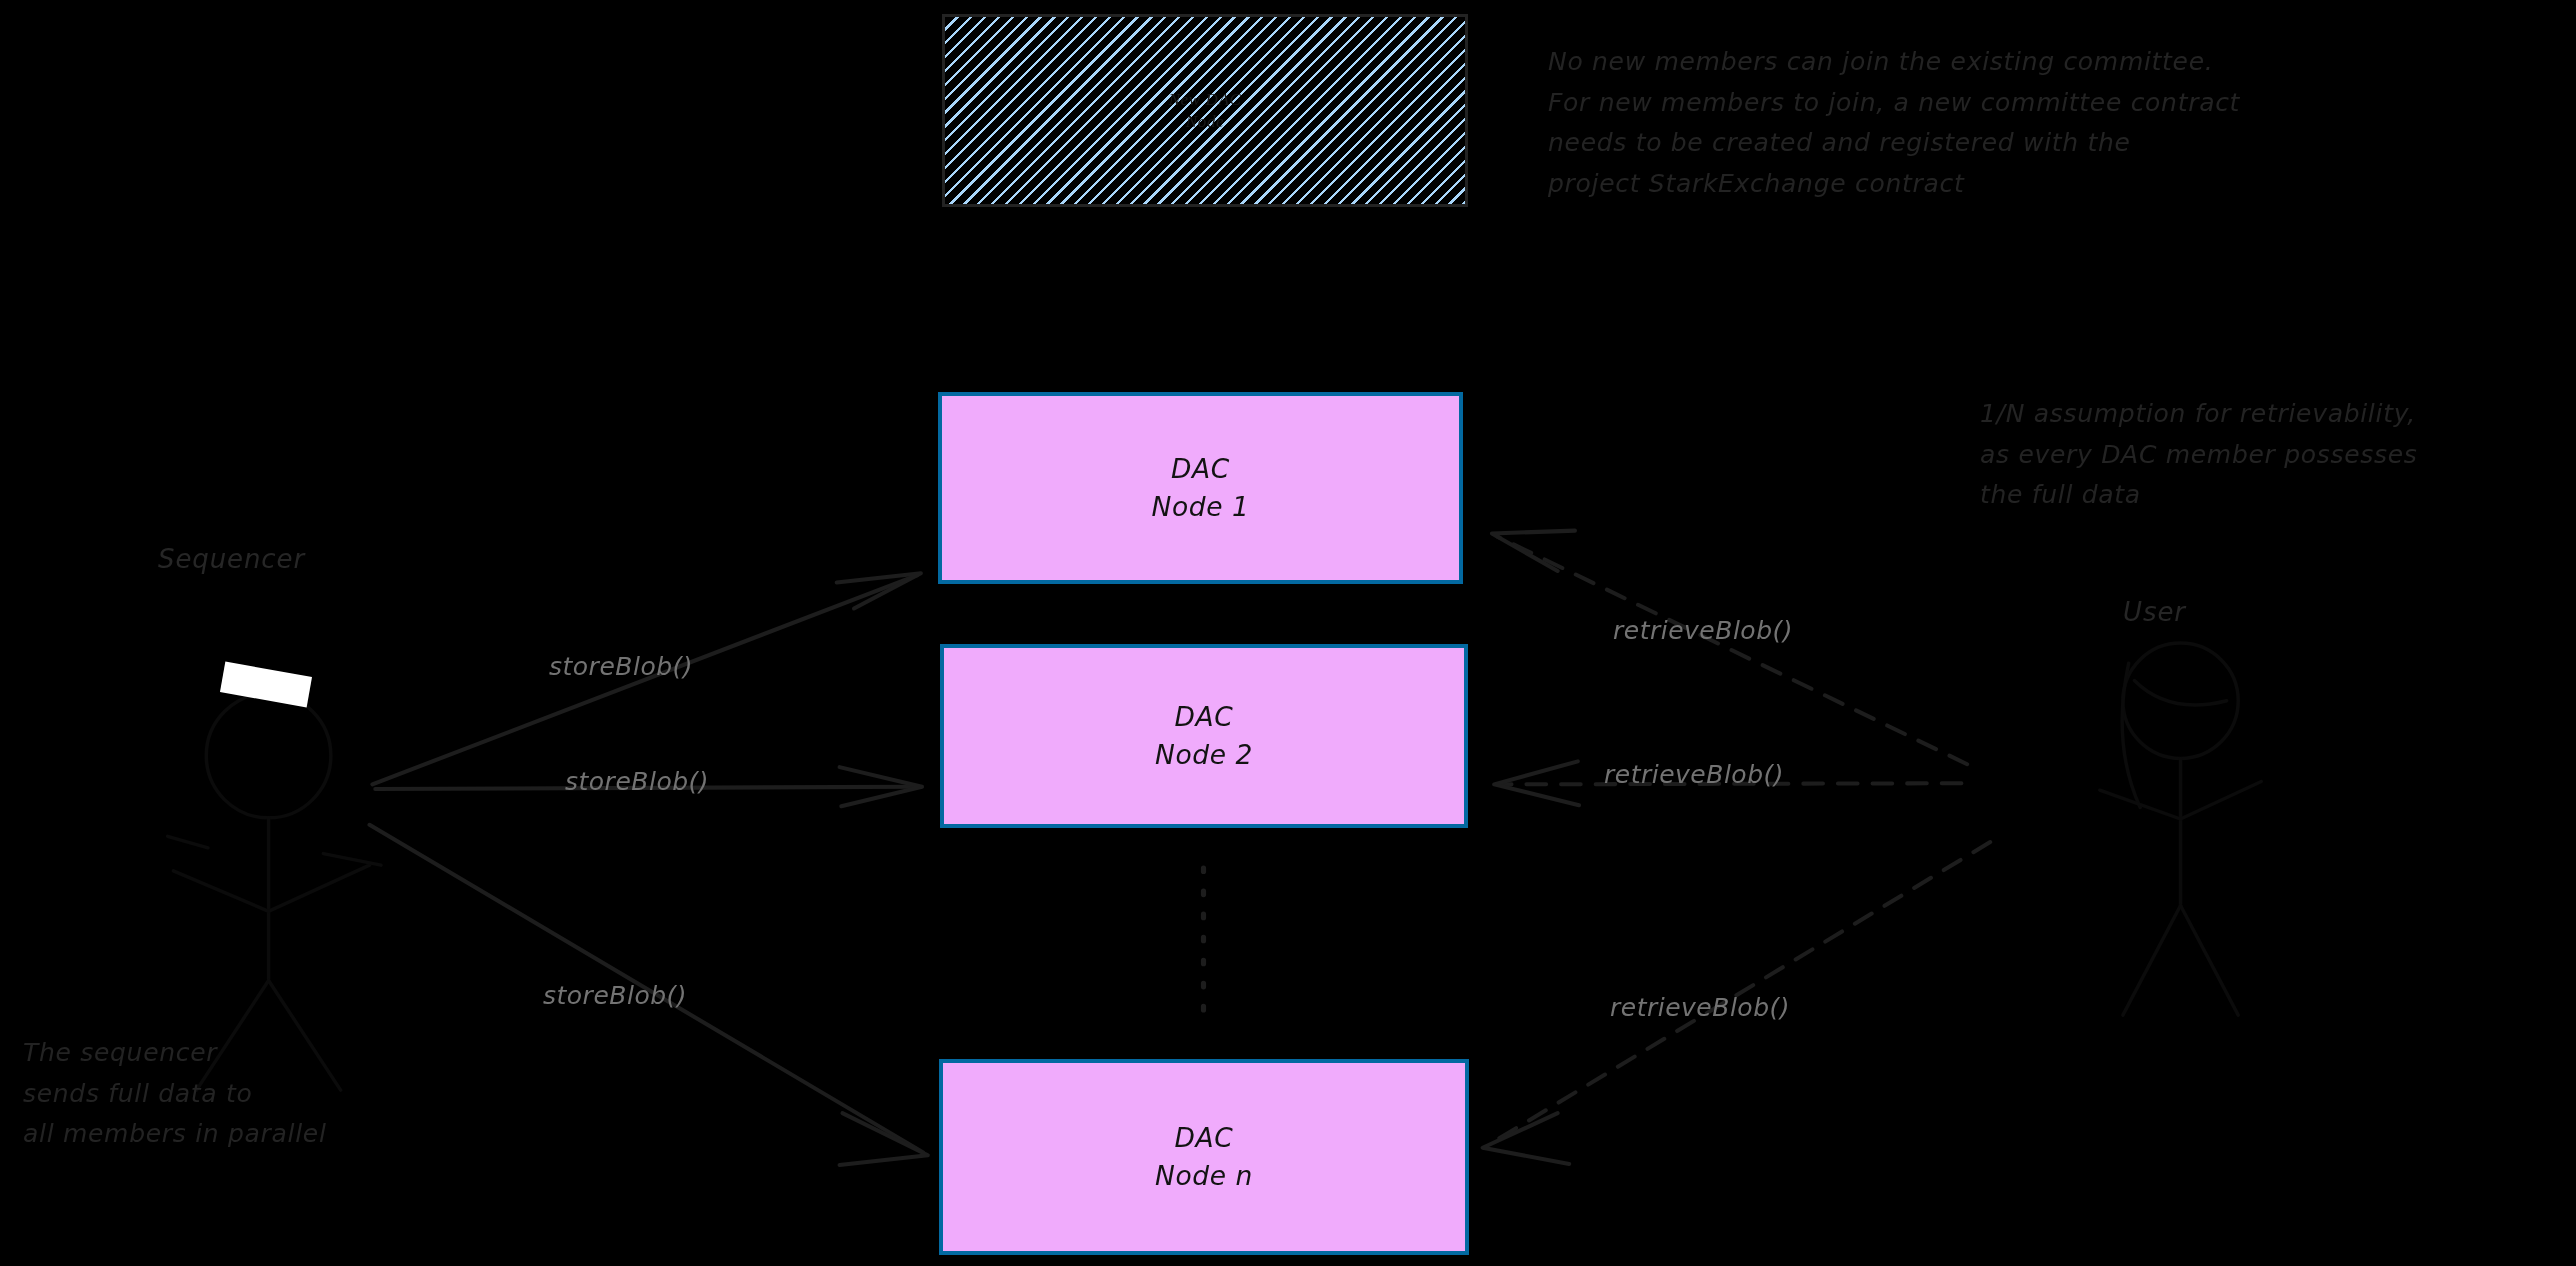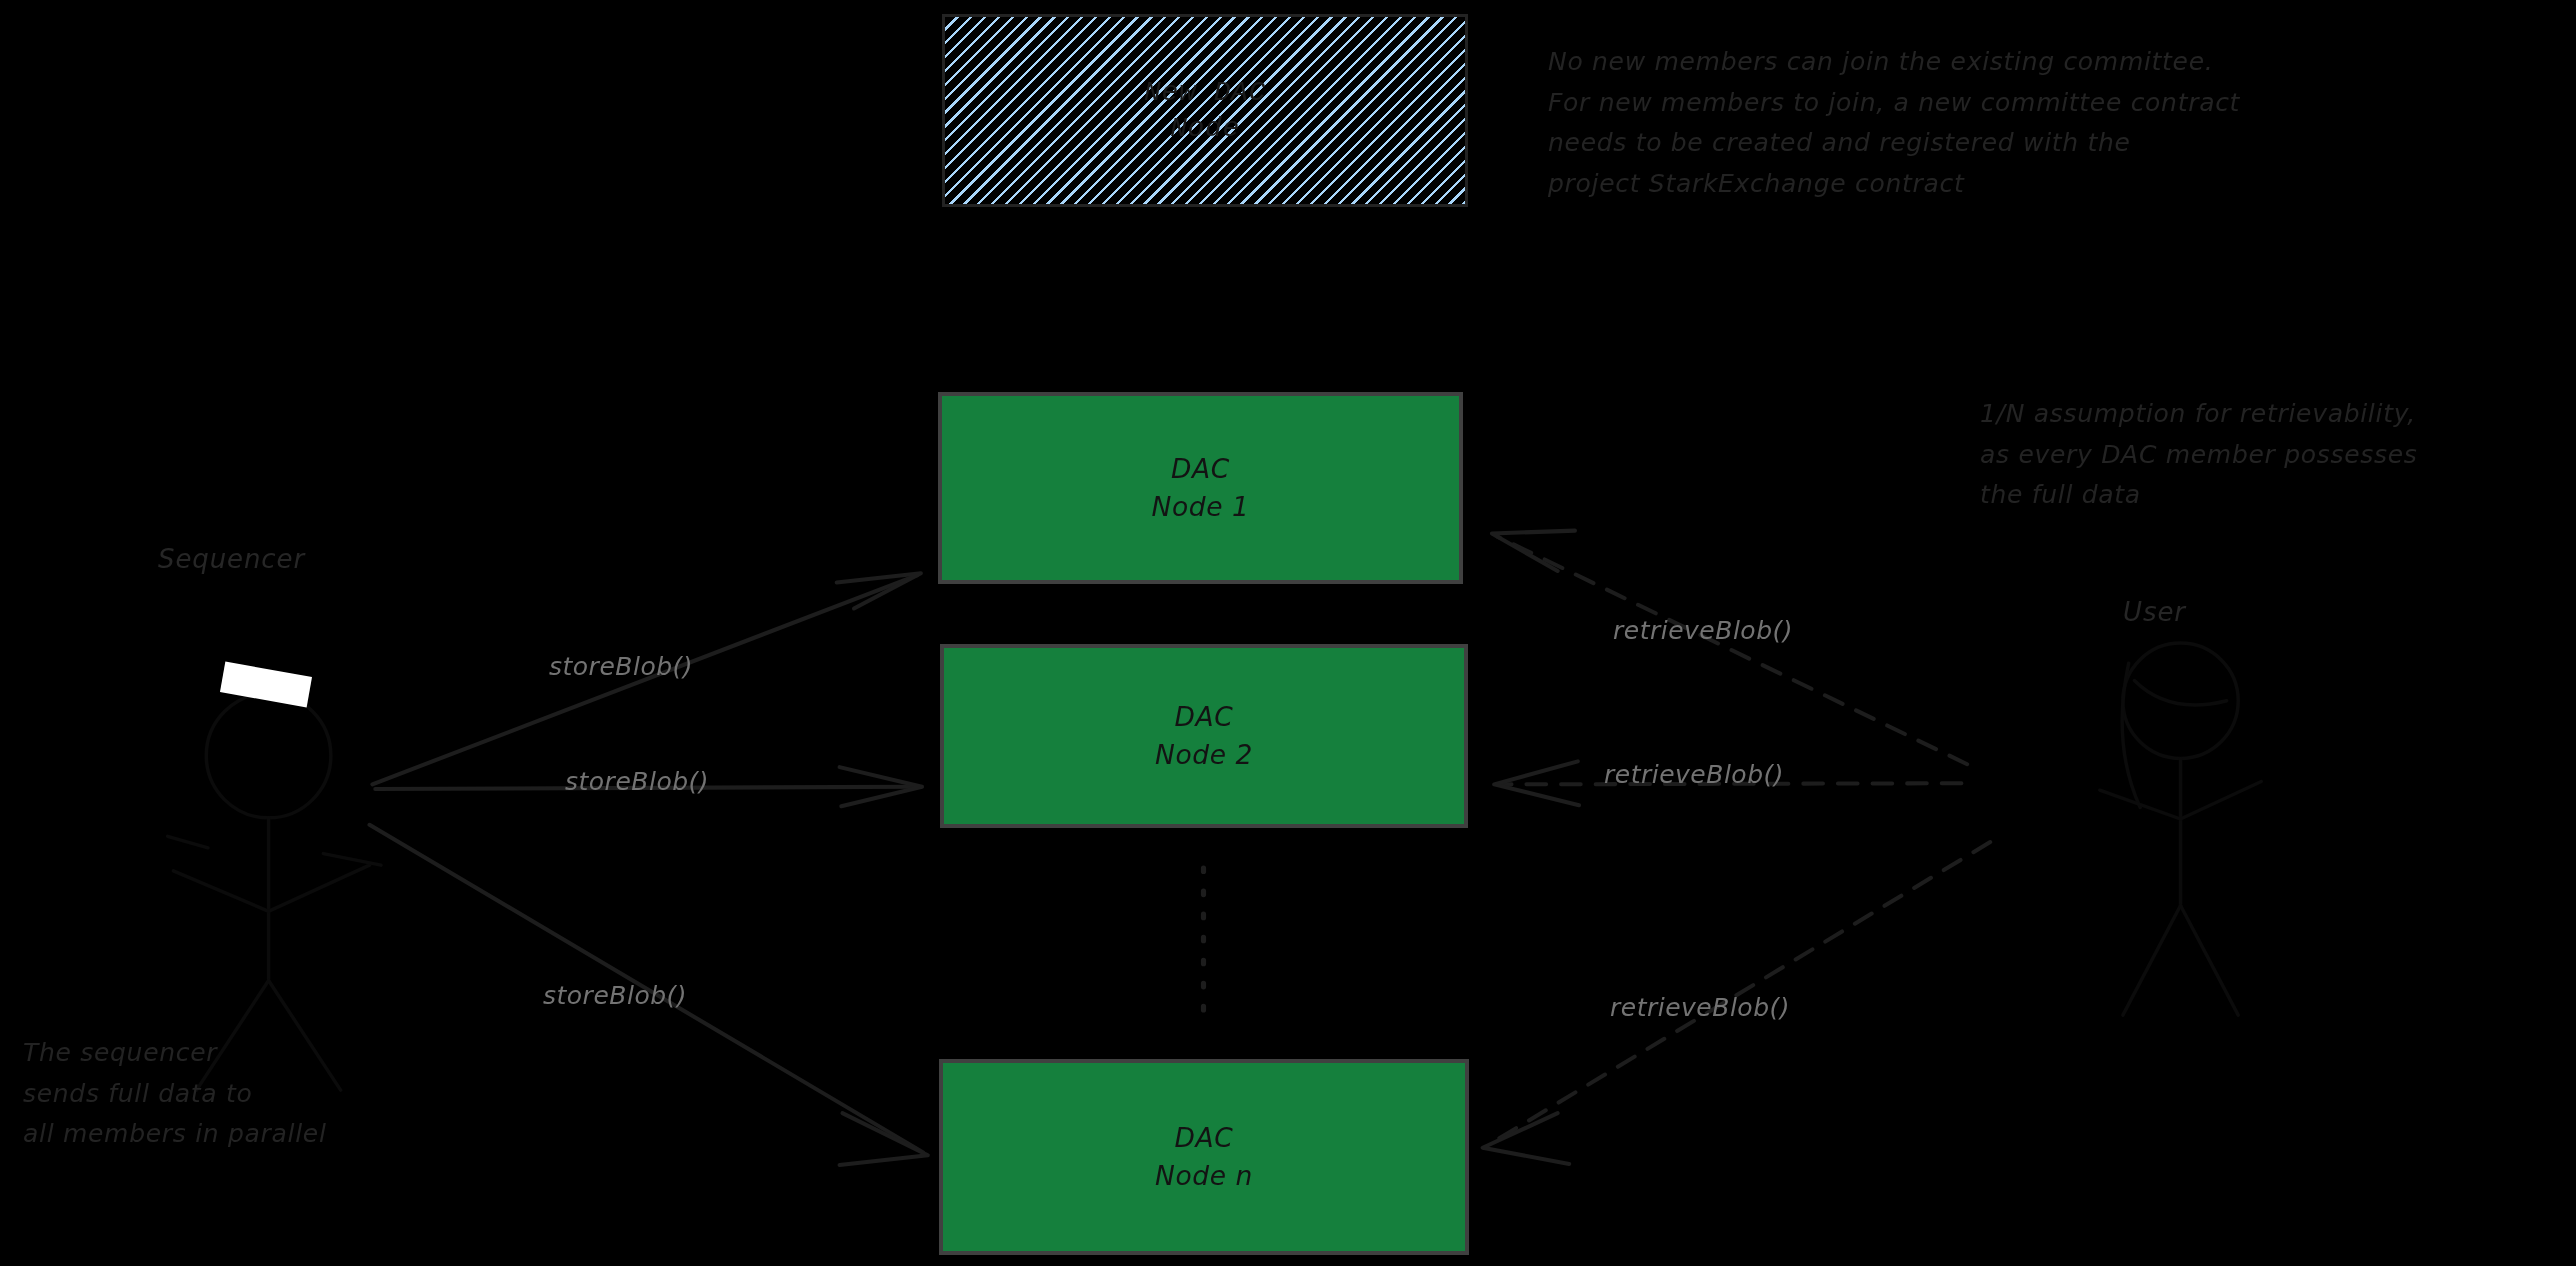--- a/index.html
+++ b/index.html
@@ -18,22 +18,22 @@
   }
   #vec {
     position: absolute;
     left: 0; top: 0;
     width: 2576px;
     height: 1266px;
   }
   
   .node-box {
     position: absolute;
-    background: #15803d;
-    border: 4px solid #404040;
+    background: #f0abfc;
+    border: 4px solid #0369a1;
     box-sizing: border-box;
     display: flex;
     flex-direction: column;
     align-items: center;
     justify-content: center;
   }
   .node-box .node-title,
   .node-box .node-sub {
     font-family: "DejaVu Sans", sans-serif;
     font-style: italic;
@@ -56,24 +56,24 @@
         #a9d6fa 2.3px,
         rgba(0,0,0,0) 2.3px,
         rgba(0,0,0,0) 9.8px);
     display: flex;
     flex-direction: column;
     align-items: center;
     justify-content: center;
   }
   .hatch-box .node-title,
   .hatch-box .node-sub {
-    font-family: Liberation Mono, monospace;
+    font-family: Liberation Serif, serif;
     font-style: italic;
     color: #1a1a1a;
-    font-size: 28px;
+    font-size: 17px;
     line-height: 1.3;
     letter-spacing: 0.6px;
     text-align: right;
   }
 
   
   .note {
     position: absolute;
     font-family: "DejaVu Sans", sans-serif;
     font-style: italic;

